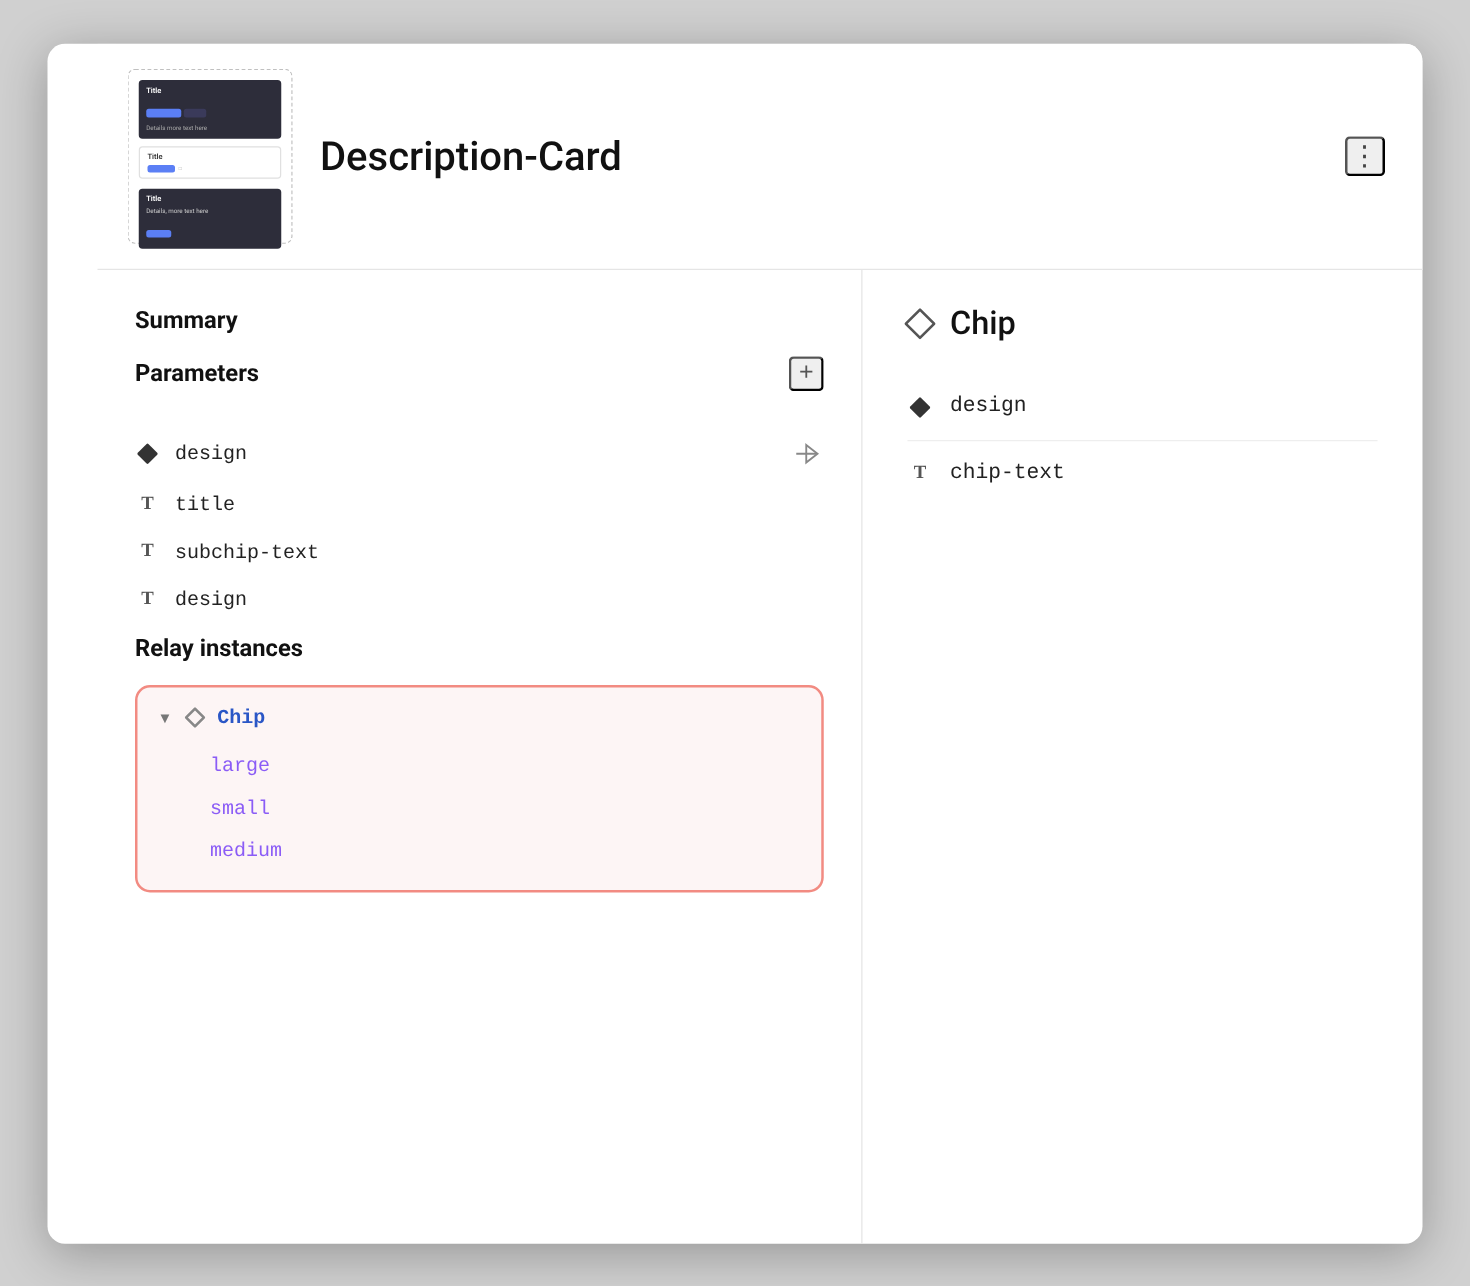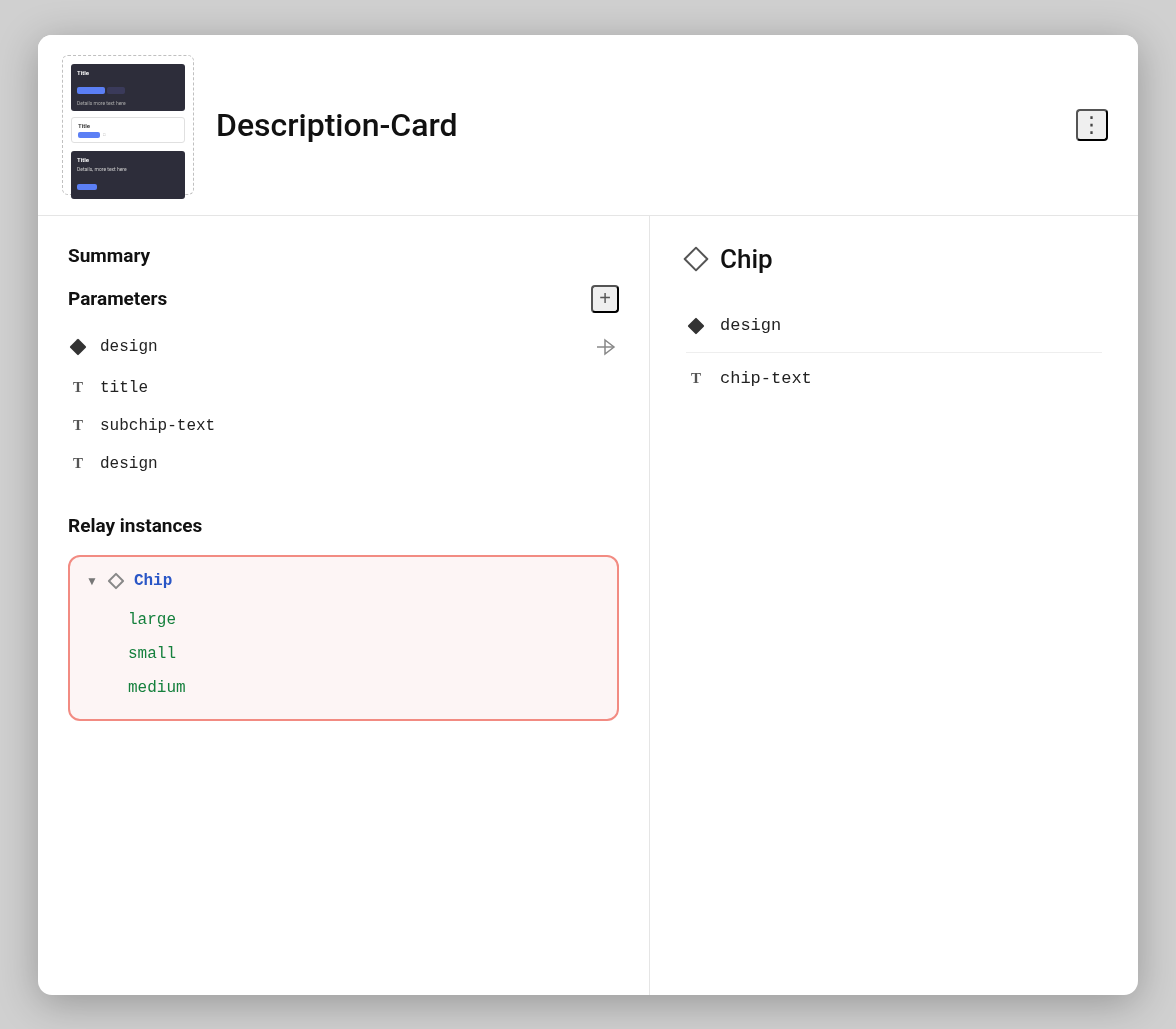--- a/index.html
+++ b/index.html
@@ -15,20 +15,21 @@
 
     .window {
       width: 1100px;
       min-height: 960px;
       background: #ffffff;
       border-radius: 14px;
       box-shadow: 0 8px 40px rgba(0,0,0,0.28);
       overflow: hidden;
       display: flex;
       flex-direction: column;
+      padding-left: 40px;
     }
 
     
     .header {
       display: flex;
       align-items: center;
       padding: 20px 30px 20px 24px;
       border-bottom: 1px solid #e5e5e5;
       background: #fff;
       gap: 22px;
@@ -134,21 +135,21 @@
       font-size: 19px;
       font-weight: 700;
       color: #111;
       margin-bottom: 18px;
     }
 
     .parameters-header {
       display: flex;
       align-items: center;
       justify-content: space-between;
-      margin-bottom: 12px;
+      margin-bottom: 28px;
       gap: 16px;
     }
 
     .add-btn {
       width: 28px;
       height: 28px;
       display: flex;
       align-items: center;
       justify-content: center;
       cursor: pointer;
@@ -230,21 +231,21 @@
       margin-left: auto;
       width: 26px;
       height: 26px;
       display: flex;
       align-items: center;
       justify-content: center;
       cursor: pointer;
     }
 
     .relay-section {
-      margin-top: 31px;
+      margin-top: 8px;
     }
 
     
     .relay-box {
       margin-top: 12px;
       border: 2px solid #f28b82;
       border-radius: 12px;
       padding: 14px 16px;
       background: #fdf5f5;
     }
@@ -264,21 +265,21 @@
     .relay-chip-name {
       font-size: 16px;
       color: #2a56c6;
       font-family: 'Courier New', monospace;
       font-weight: 600;
     }
 
     .relay-item {
       padding: 8px 0 8px 42px;
       font-size: 16px;
-      color: #15803d;
+      color: #8b5cf6;
       font-family: 'Courier New', monospace;
     }
 
     
     .right-col {
       flex: 1;
       padding: 28px 36px;
     }
 
     .right-component-header {

